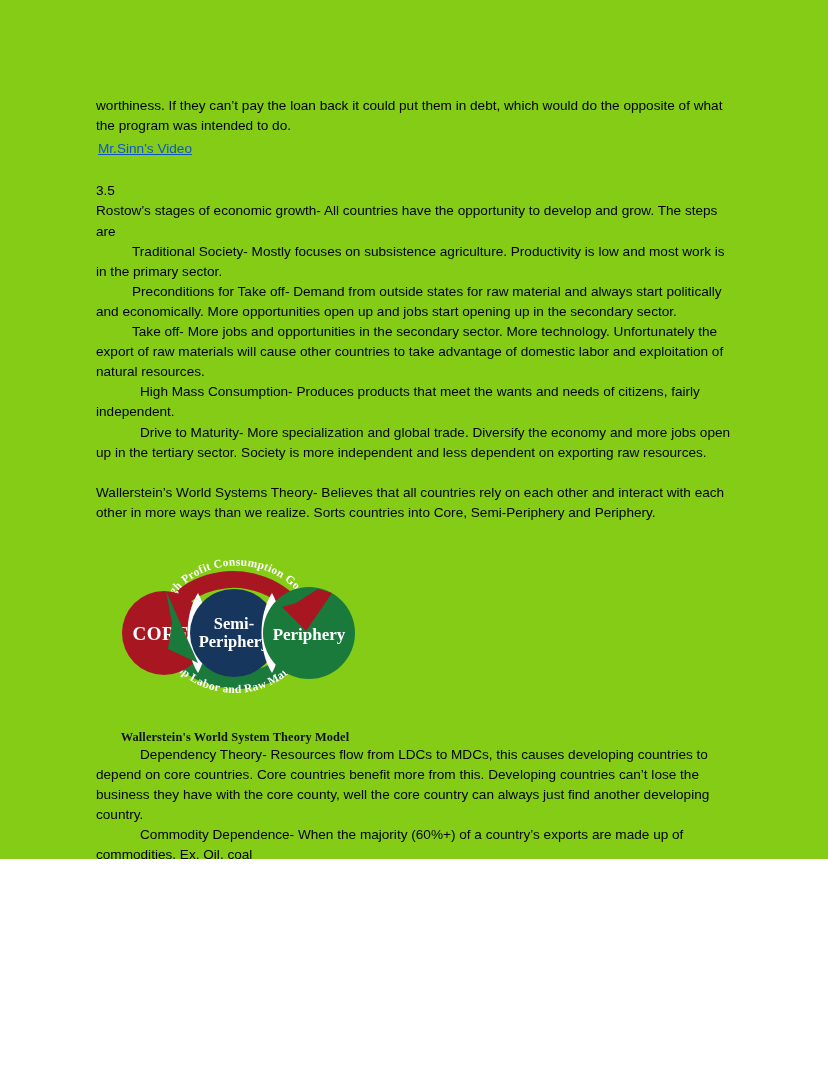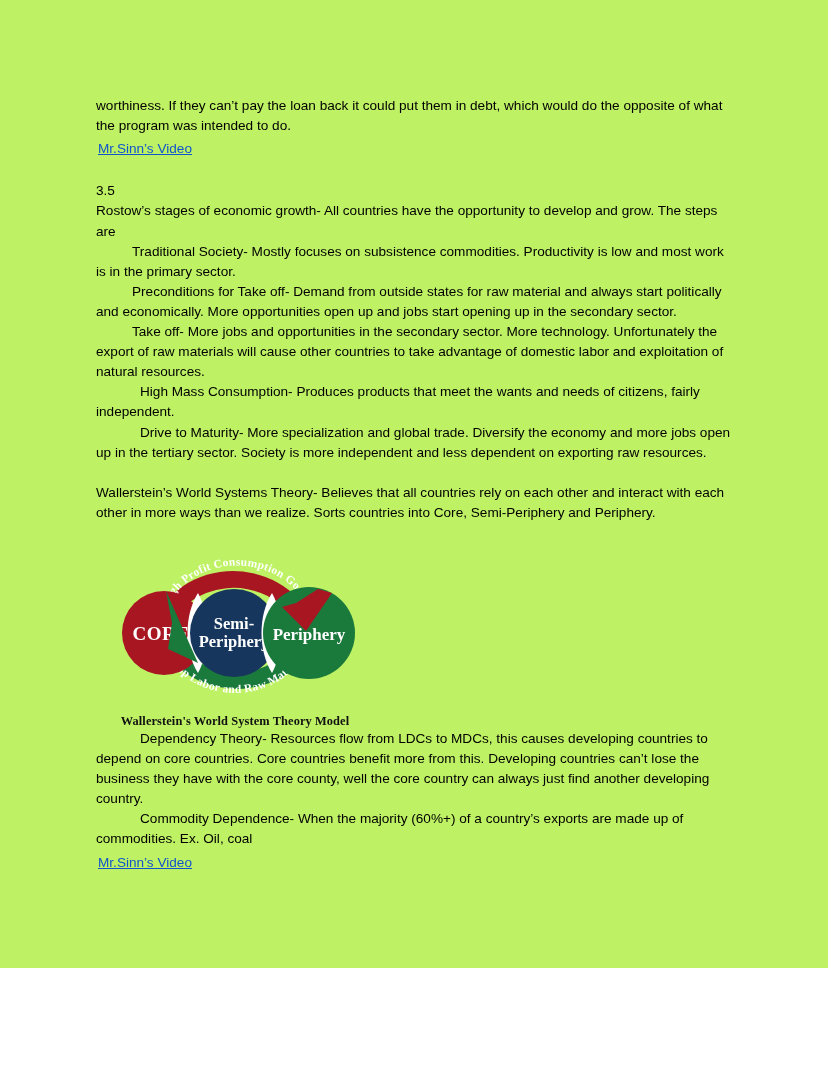--- a/index.html
+++ b/index.html
@@ -3,22 +3,22 @@
 <meta charset="utf-8">
 <style>
   html, body {
     margin: 0;
     padding: 0;
     background: #ffffff;
   }
   .page {
     position: relative;
     width: 828px;
-    height: 968px;
-    background: #bef264;
+    height: 859px;
+    background: #84cc16;
     font-family: "Liberation Sans", sans-serif;
     overflow: hidden;
   }
   .doc-body {
     position: absolute;
     left: 96px;
     top: 96px;
     width: 638px;
   }
   p.para {
@@ -59,21 +59,21 @@
     width: 258px;
     height: 182px;
   }
   .diagram svg { display: block; }
   .fig-caption {
     font-family: "Liberation Serif", serif;
     font-weight: bold;
     font-size: 12.4px;
     color: #111111;
     text-align: center;
-    margin-top: 1px;
+    margin-top: 17px;
     letter-spacing: 0.1px;
     width: 258px;
   }
 </style>
 </head>
 <body>
 
 <div class="page">
   <div class="doc-body">
 
@@ -82,21 +82,21 @@
     <div class="link-row">
       <a class="doclink" href="#">Mr.Sinn’s Video</a>
     </div>
 
     <div class="blank-line"></div>
 
     <p class="para">3.5</p>
 
     <p class="para">Rostow’s stages of economic growth- All countries have the opportunity to develop and grow. The steps are</p>
 
-    <p class="para indent">Traditional Society- Mostly focuses on subsistence commodities. Productivity is low and most work is in the primary sector.</p>
+    <p class="para indent">Traditional Society- Mostly focuses on subsistence agriculture. Productivity is low and most work is in the primary sector.</p>
     <p class="para indent">Preconditions for Take off- Demand from outside states for raw material and always start politically and economically. More opportunities open up and jobs start opening up in the secondary sector.</p>
     <p class="para indent">Take off- More jobs and opportunities in the secondary sector. More technology. Unfortunately the export of raw materials will cause other countries to take advantage of domestic labor and exploitation of natural resources.</p>
     <p class="para indent-wide">High Mass Consumption- Produces products that meet the wants and needs of citizens, fairly independent.</p>
     <p class="para indent-wide">Drive to Maturity- More specialization and global trade. Diversify the economy and more jobs open up in the tertiary sector. Society is more independent and less dependent on exporting raw resources.</p>
 
     <div class="blank-line"></div>
 
     <p class="para">Wallerstein’s World Systems Theory- Believes that all countries rely on each other and interact with each other in more ways than we realize. Sorts countries into Core, Semi-Periphery and Periphery.</p>
 
     <div class="figure">

